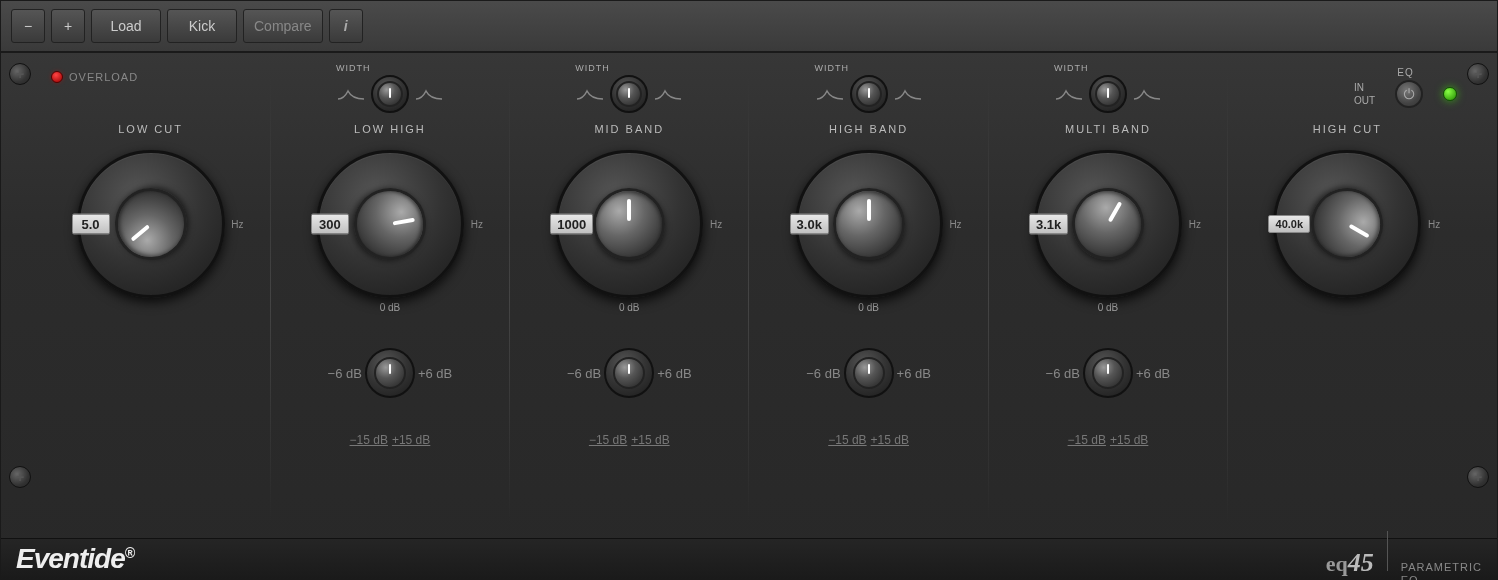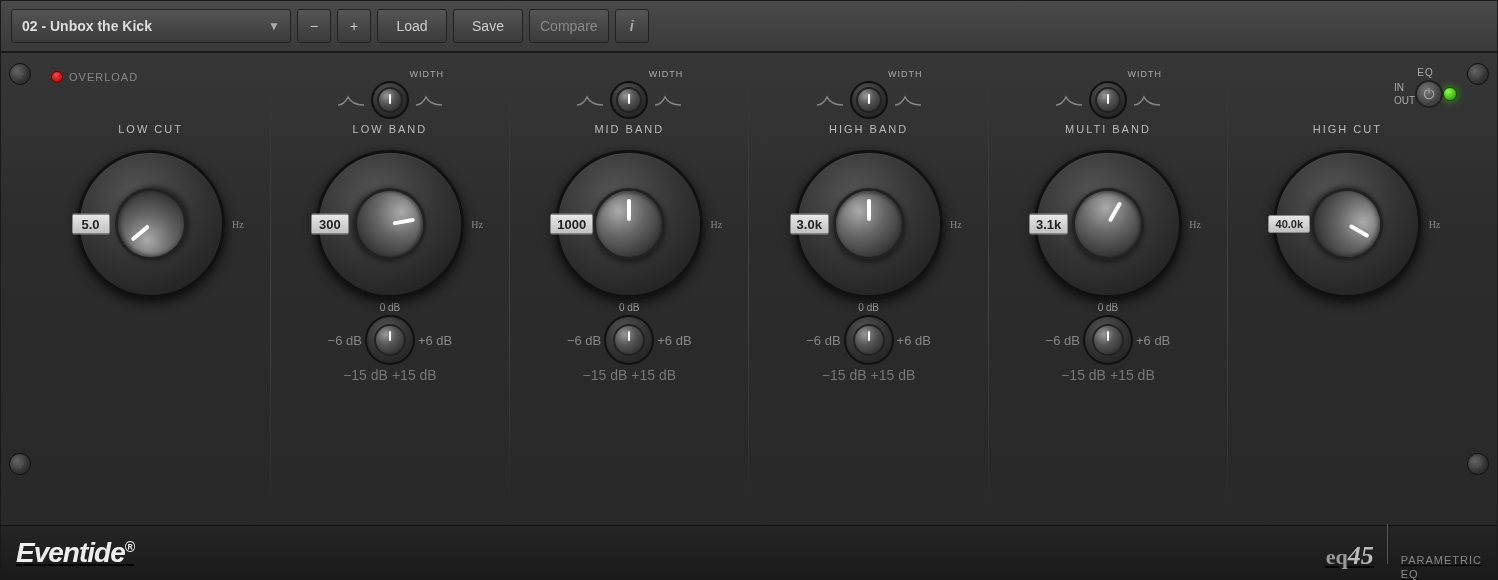--- a/index.html
+++ b/index.html
@@ -163,21 +163,21 @@
     .eq-label {
       color: #aaa;
       font-size: 10px;
       letter-spacing: 1px;
       text-align: center;
     }
 
     .eq-controls {
       display: flex;
       align-items: center;
-      gap: 0;
+      gap: 20px;
     }
 
     .in-out-labels {
       display: flex;
       flex-direction: column;
       gap: 2px;
     }
 
     .in-out-label {
       color: #aaa;
@@ -226,24 +226,24 @@
       font-size: 11px;
       letter-spacing: 2px;
       margin-top: 60px;
       margin-bottom: 15px;
       text-align: center;
     }
 
     
     .width-area {
       position: absolute;
-      top: 6px;
+      top: 0px;
       display: flex;
       flex-direction: column;
-      align-items: flex-end;
+      align-items: flex-start;
     }
 
     .width-label {
       color: #aaa;
       font-size: 9px;
       letter-spacing: 1px;
       margin-bottom: 2px;
     }
 
     .width-knob-container {
@@ -303,21 +303,20 @@
       z-index: 10;
     }
 
     .hz-label {
       position: absolute;
       right: -22px;
       top: 50%;
       transform: translateY(-50%);
       color: #888;
       font-size: 10px;
-      font-family: Liberation Serif, serif;
     }
 
     .inner-knob {
       width: 72px;
       height: 72px;
       border-radius: 50%;
       background: radial-gradient(circle at 35% 30%, #aaa, #666 40%, #333 80%);
       border: 3px solid #222;
       box-shadow: inset 0 2px 4px rgba(0,0,0,0.5), 0 2px 6px rgba(0,0,0,0.6);
       position: relative;
@@ -336,20 +335,21 @@
       left: 50%;
       transform: translateX(-50%);
     }
 
     
     .gain-area {
       display: flex;
       flex-direction: column;
       align-items: center;
       margin-top: 4px;
+      gap: 33px;
     }
 
     .gain-label {
       color: #aaa;
       font-size: 10px;
       margin-bottom: 2px;
     }
 
     .gain-db-labels {
       display: flex;
@@ -398,33 +398,33 @@
     }
 
     .gain-range-labels {
       display: flex;
       gap: 4px;
       margin-top: 1px;
     }
 
     .gain-range-label {
       color: #777;
-      font-size: 14px;
+      font-size: 12px;
+      text-decoration: underline;
     }
 
     
     .bottom-bar {
-      height: 54px;
+      height: 41px;
       background: linear-gradient(180deg, #252525 0%, #1a1a1a 100%);
       display: flex;
       align-items: center;
       justify-content: space-between;
       padding: 0 15px;
       border-top: 1px solid #111;
-      text-decoration: underline;
     }
 
     .eventide-logo {
       font-size: 28px;
       font-weight: bold;
       font-style: italic;
       color: #eee;
       letter-spacing: -1px;
     }
 
@@ -462,28 +462,24 @@
       align-self: stretch;
       margin: 10px 0;
     }
   </style>
 </head>
 <body>
 
 <div class="plugin-container">
 
   <div class="top-bar">
-    <div class="preset-dropdown">
-      <span>02 - Unbox the Kick</span>
-      <span class="arrow">▼</span>
-    </div>
     <button class="top-btn">−</button>
     <button class="top-btn">+</button>
     <button class="top-btn wide">Load</button>
-    <button class="top-btn wide">Save</button>
+    <button class="top-btn wide">Kick</button>
     <button class="top-btn wide compare">Compare</button>
     <button class="top-btn info">i</button>
   </div>
 
   <div class="main-area">
 
     <div class="screw screw-tl"></div>
     <div class="screw screw-tr"></div>
     <div class="screw screw-bl"></div>
     <div class="screw screw-br"></div>
@@ -536,21 +532,21 @@
                 <div class="small-knob-indicator"></div>
               </div>
             </div>
             <div class="bell-curve">
               <svg viewBox="0 0 30 18" fill="none">
                 <path d="M2 14 Q8 14 12 6 Q16 14 28 14" stroke="#888" stroke-width="1.5" fill="none"></path>
               </svg>
             </div>
           </div>
         </div>
-        <div class="band-label">LOW  BAND</div>
+        <div class="band-label">LOW  HIGH</div>
         <div class="freq-knob-area">
           <div class="large-knob-bg">
             <div class="freq-value-box">300</div>
             <span class="hz-label">Hz</span>
             <div class="inner-knob" style="transform: rotate(80deg);">
               <div class="knob-indicator"></div>
             </div>
           </div>
         </div>
         <div class="gain-area">

